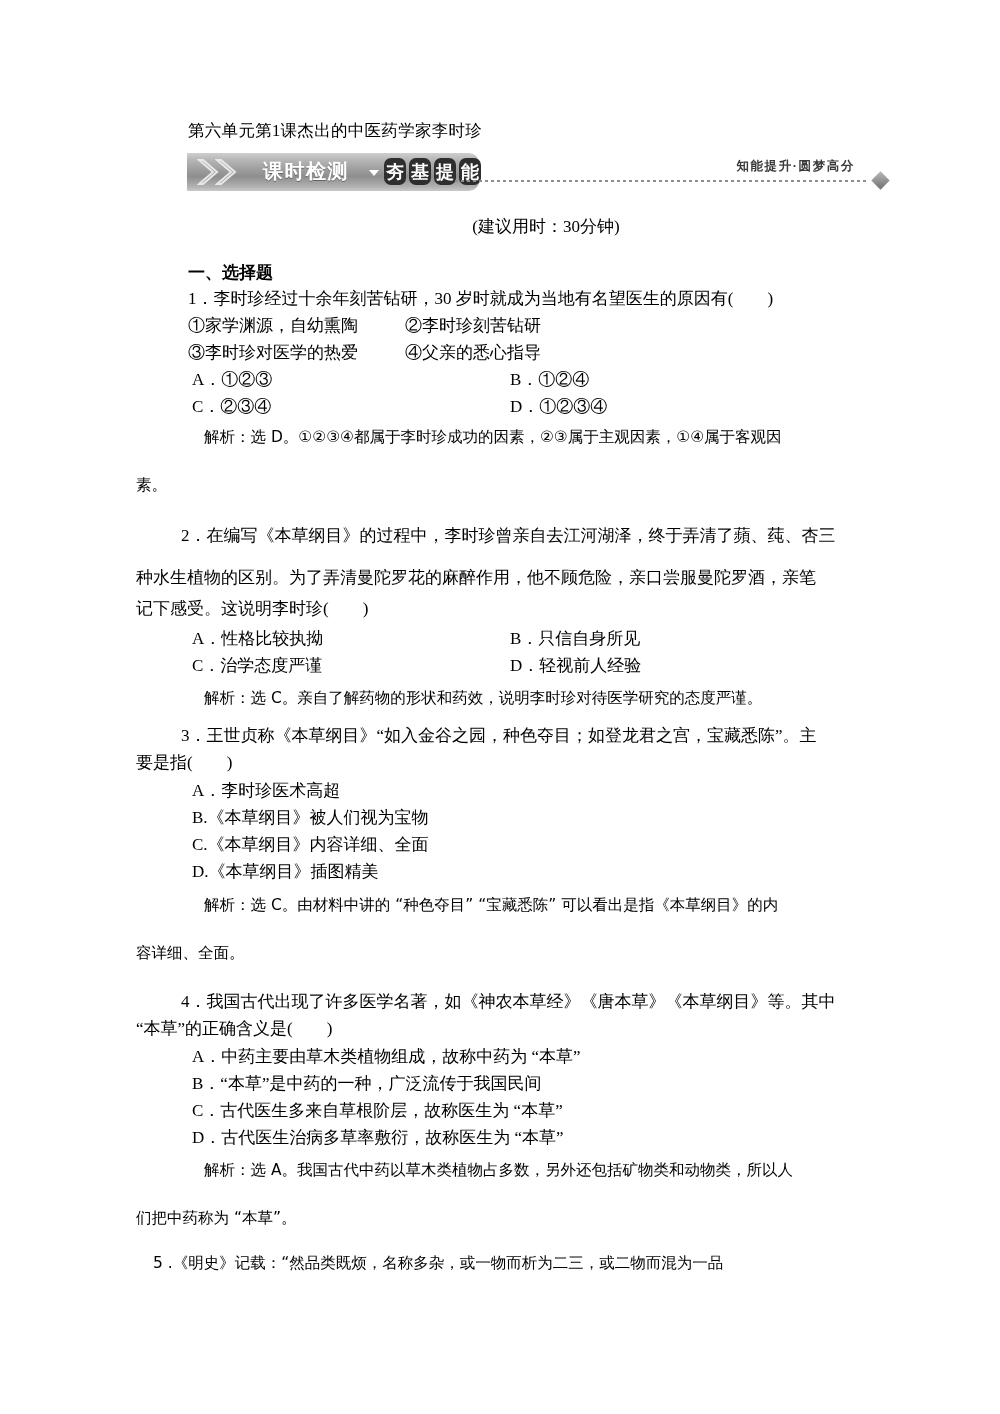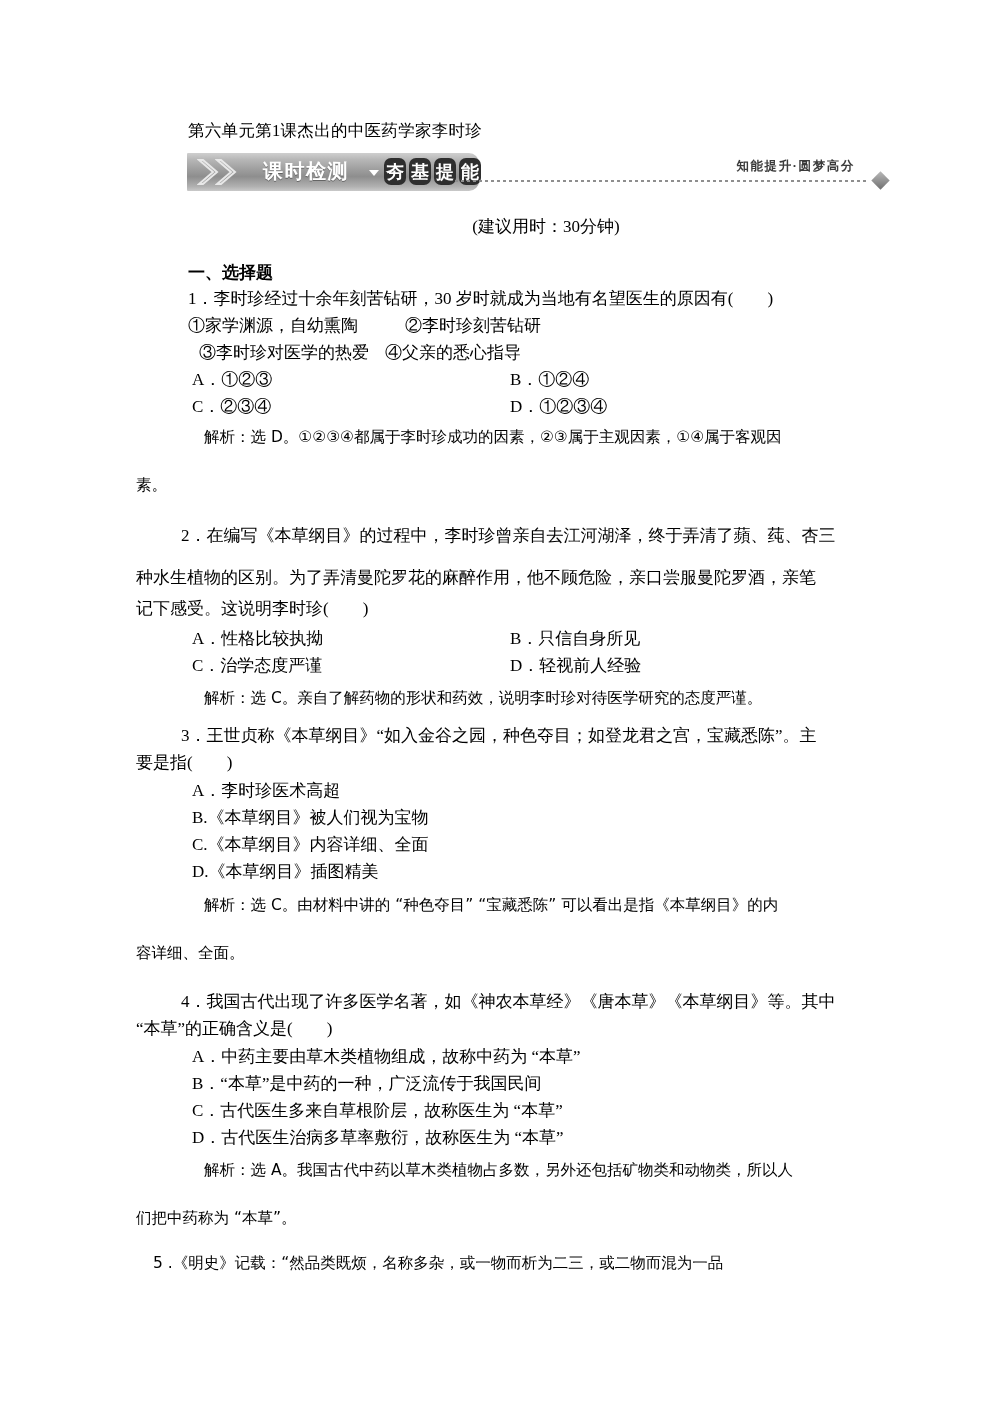--- a/index.html
+++ b/index.html
@@ -201,22 +201,22 @@
     <div class="banner-diamond"></div>
   </div>
 
   <div class="centered-note">(建议用时：30分钟)</div>
 
   <div class="line bold-head" style="left:188px; top:264px;">一、选择题</div>
 
   <div class="line" style="left:188px; top:290px;">1．李时珍经过十余年刻苦钻研，30 岁时就成为当地有名望医生的原因有(　　)</div>
   <div class="line" style="left:188px; top:317px;">①家学渊源，自幼熏陶</div>
   <div class="line" style="left:405px; top:317px;">②李时珍刻苦钻研</div>
-  <div class="line" style="left:188px; top:344px;margin-left:11px;">③李时珍对医学的热爱</div>
-  <div class="line" style="left:385px; top:344px;">④父亲的悉心指导</div>
+  <div class="line" style="left:188px; top:344px;">③李时珍对医学的热爱</div>
+  <div class="line" style="left:405px; top:344px;">④父亲的悉心指导</div>
 
   <div class="line" style="left:192px; top:371px;">A．①②③</div>
   <div class="line" style="left:510px; top:371px;">B．①②④</div>
   <div class="line" style="left:192px; top:398px;">C．②③④</div>
   <div class="line" style="left:510px; top:398px;">D．①②③④</div>
 
   <div class="line solbody" style="left:204px; top:430px;">解析：选 D。①②③④都属于李时珍成功的因素，②③属于主观因素，①④属于客观因</div>
   <div class="line solbody" style="left:136px; top:478px;">素。</div>
 
   <div class="line" style="left:181px; top:527px;">2．在编写《本草纲目》的过程中，李时珍曾亲自去江河湖泽，终于弄清了蘋、莼、杏三</div>

